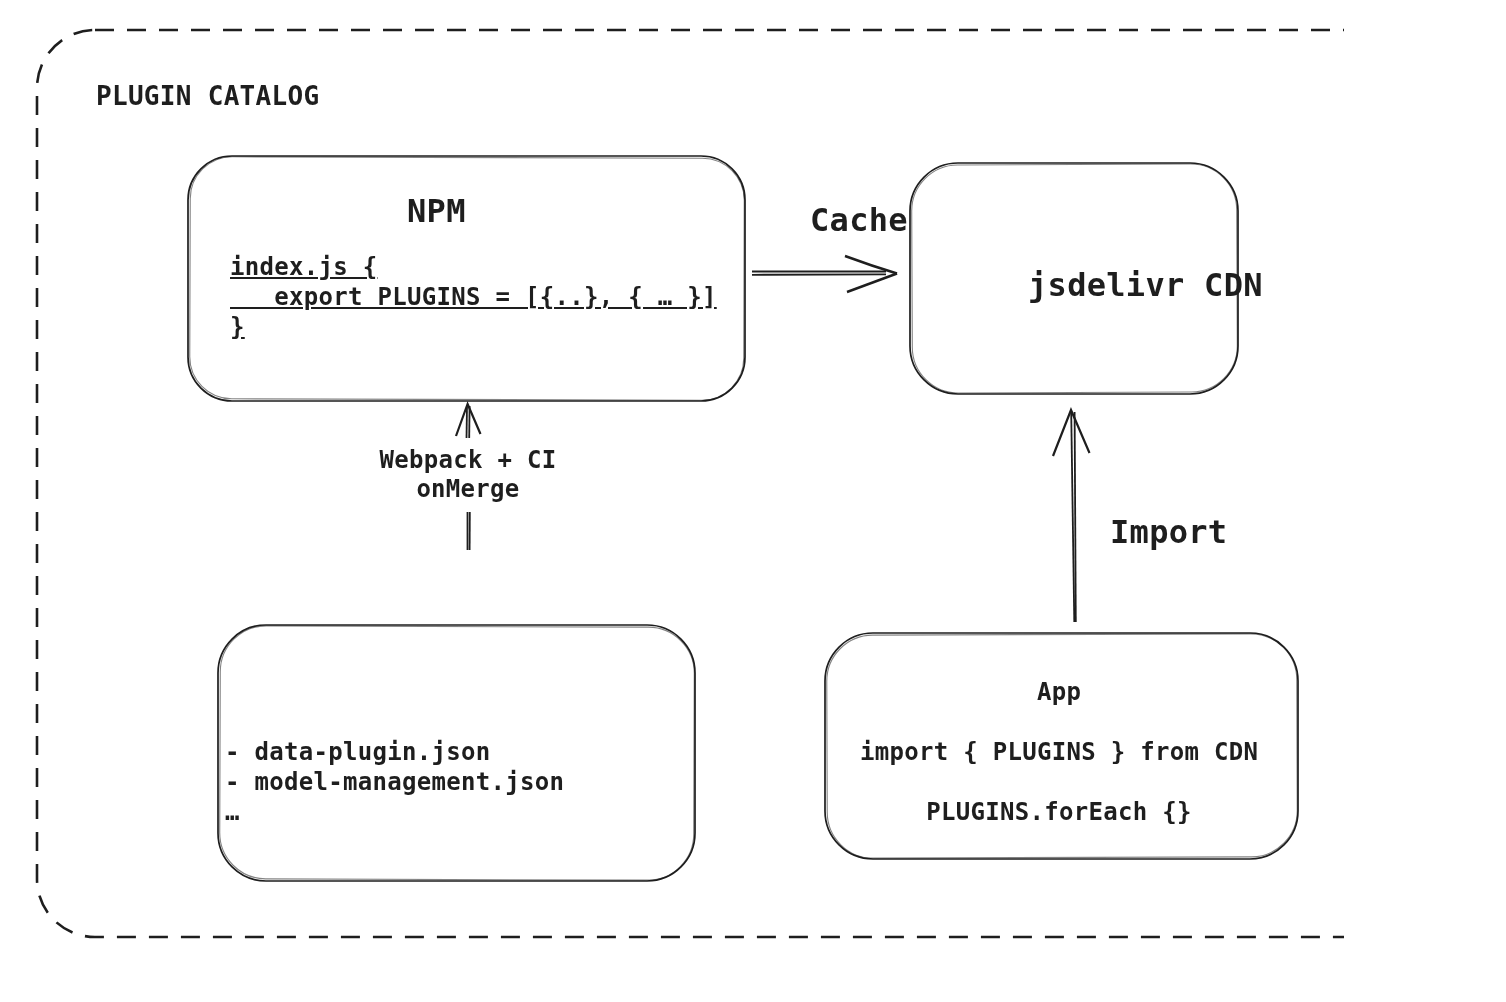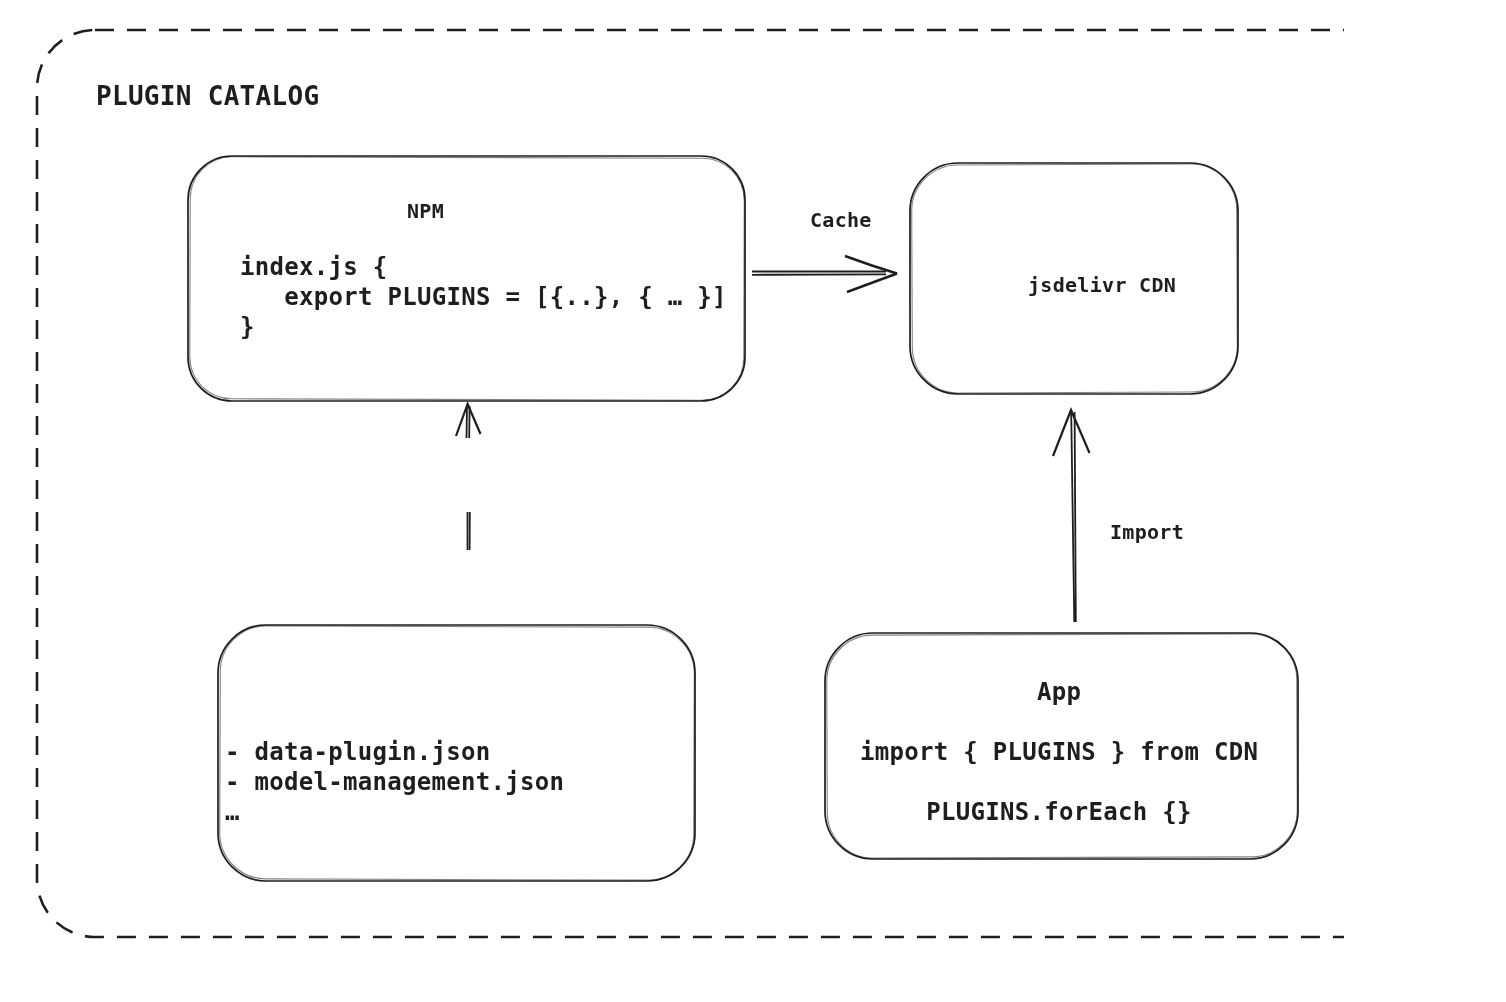--- a/index.html
+++ b/index.html
@@ -25,21 +25,21 @@
   }
   .txt {
     position: absolute;
     white-space: pre;
     color: #1e1e1e;
     font-weight: 600;
     line-height: 30px;
     letter-spacing: 0.3px;
   }
   .f26 { font-size: 26px; }
-  .f25 { font-size: 20px; }
+  .f25 { font-size: 32px; }
   .f24 { font-size: 24px; }
   .center { text-align: center; line-height: 29px; }
 </style>
 </head>
 <body>
 
 <div class="canvas">
 
   <svg class="layer" viewBox="0 0 1506 1002" fill="none">
     <g stroke="#1e1e1e" fill="none">
@@ -87,28 +87,30 @@
         <path d="M1053 456 L1071 410 L1089.5 453" stroke-width="2.2"></path>
       </g>
 
     </g>
   </svg>
 
   <div class="txt f26" style="left:96px; top:81px;">PLUGIN CATALOG</div>
 
   <div class="txt f25" style="left:407px; top:196px;">NPM</div>
 
-  <div class="txt f24" style="left:240px; top:252px;">index.js {
+  <div class="txt f24" style="left:230px; top:252px;text-decoration:underline;">index.js {
    export PLUGINS = [{..}, { … }]
 }</div>
 
   <div class="txt f25" style="left:790px; top:205px;margin-left:20px;">Cache</div>
 
   <div class="txt f25" style="left:1028px; top:270px;">jsdelivr CDN</div>
 
+  <div class="txt f24 center" style="left:348px; top:446px; width:240px;">Webpack + CI
+onMerge</div>
 
 
   <div class="txt f24" style="left:225px; top:716px;margin-top:21px;">- data-plugin.json
 - model-management.json
 …</div>
 
   <div class="txt f25" style="left:1110px; top:517px;">Import</div>
 
   <div class="txt f24" style="left:860px; top:677px;text-align:center;">App
 

